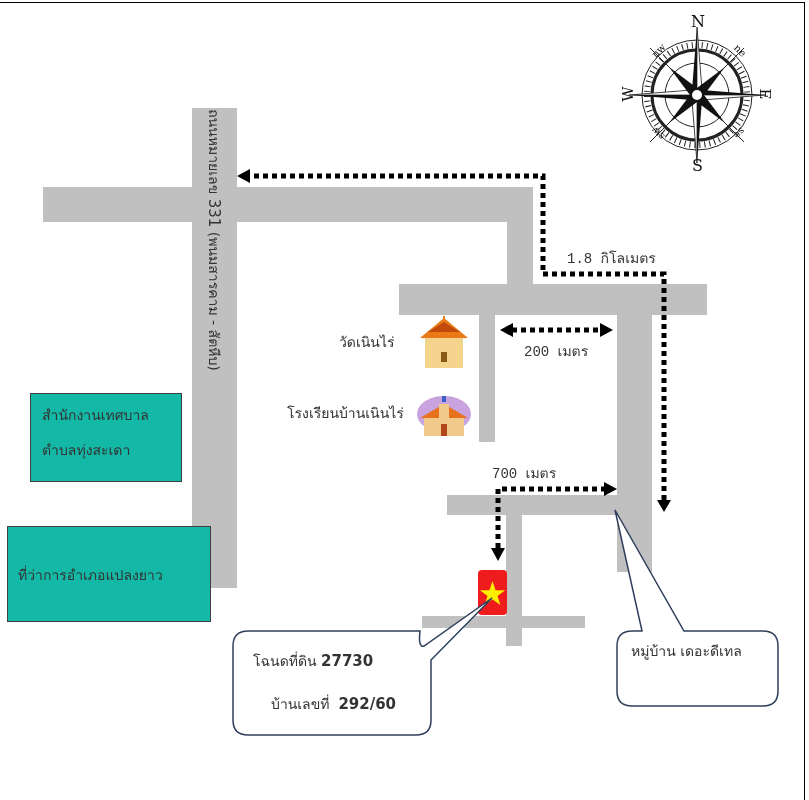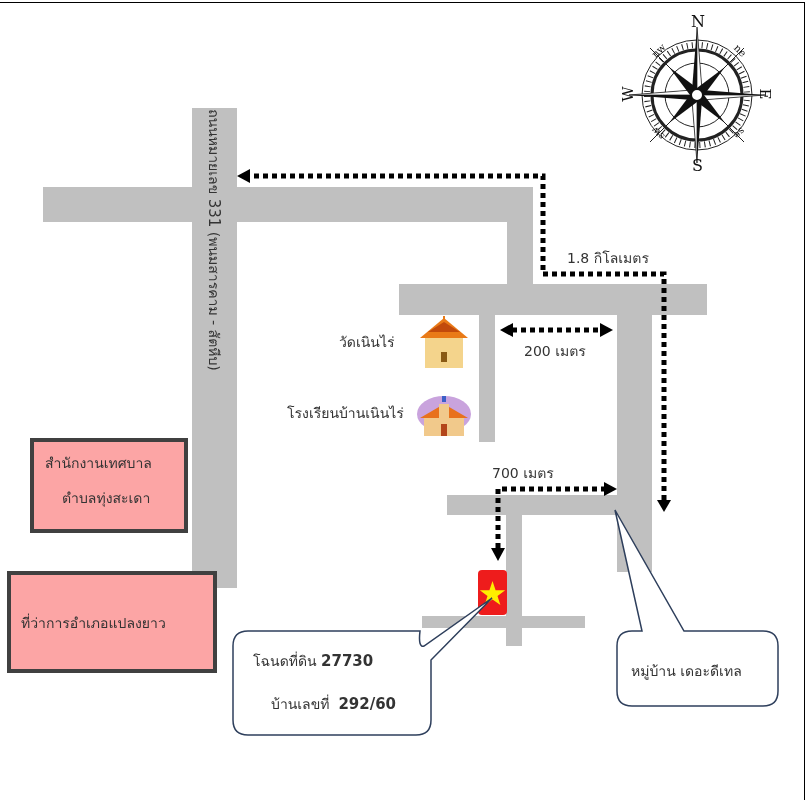--- a/index.html
+++ b/index.html
@@ -1,21 +1,21 @@
 <!DOCTYPE html>
 <html><head>
 <meta charset="utf-8">
 <style>
   html, body { margin:0; padding:0; background:#ffffff; }
   body { width:809px; height:800px; position:relative; overflow:hidden; font-family:"DejaVu Sans", sans-serif; }
   .frame-top { position:absolute; left:0; top:2px; width:805px; height:1px; background:#000; }
   .frame-right { position:absolute; left:804px; top:2px; width:1px; height:798px; background:#000; }
   .road { position:absolute; background:#c0c0c0; }
-  .label { position:absolute; color:#333; font-size:14px; white-space:nowrap; }
-  .box { position:absolute; border:4px solid #404040; background:#fca5a5;margin-top:45px; }
+  .label { position:absolute; color:#333; font-size:14px; white-space:nowrap;font-family:Liberation Mono, monospace; }
+  .box { position:absolute; border:1px solid #404040; background:#14b8a6; }
   .box span { position:absolute; font-size:14px; color:#333; white-space:nowrap; }
   .road-name { position:absolute; left:214px; top:240px; transform:translate(-50%,-50%) rotate(90deg); font-size:14px; color:#333; white-space:nowrap; }
   .road-name .num { font-size:15px; }
   svg.overlay { position:absolute; left:0; top:0; }
   .bubble-text { position:absolute; font-size:14px; color:#333; white-space:nowrap; }
   .bubble-text b { font-weight:bold; font-size:15px; }
 </style>
 </head>
 <body>
 
@@ -113,27 +113,27 @@
 
 <div class="label" style="left:567px;top:247px;">1.8  กิโลเมตร</div>
 <div class="label" style="left:524px;top:340px;">200 เมตร</div>
 <div class="label" style="left:492px;top:462px;">700 เมตร</div>
 
 <div class="label" style="left:339px;top:331px;">วัดเนินไร่</div>
 <div class="label" style="left:287px;top:402px;text-align:center;">โรงเรียนบ้านเนินไร่</div>
 
 <div class="box" style="left:30px;top:393px;width:150px;height:87px;">
   <span style="left:11px;top:10px;">สำนักงานเทศบาล</span>
-  <span style="left:28px;top:45px;font-family:Liberation Mono, monospace;">ตำบลทุ่งสะเดา</span>
+  <span style="left:11px;top:45px;font-family:Liberation Mono, monospace;">ตำบลทุ่งสะเดา</span>
 </div>
 <div class="box" style="left:7px;top:526px;width:175px;height:94px;padding-left:27px;">
   <span style="left:10px;top:37px;">ที่ว่าการอำเภอแปลงยาว</span>
 </div>
 
 <div class="bubble-text" style="left:253px;top:650px;">
   <span>โฉนดที่ดิน</span>
   <b>27730</b>
 </div>
 <div class="bubble-text" style="left:271px;top:693px;">
   <span>บ้านเลขที่</span>&nbsp;
   <b>292/60</b>
 </div>
-<div class="bubble-text" style="left:631px;top:660px;">หมู่บ้าน เดอะดีเทล</div>
+<div class="bubble-text" style="left:631px;top:640px;">หมู่บ้าน เดอะดีเทล</div>
 
 </body></html>

